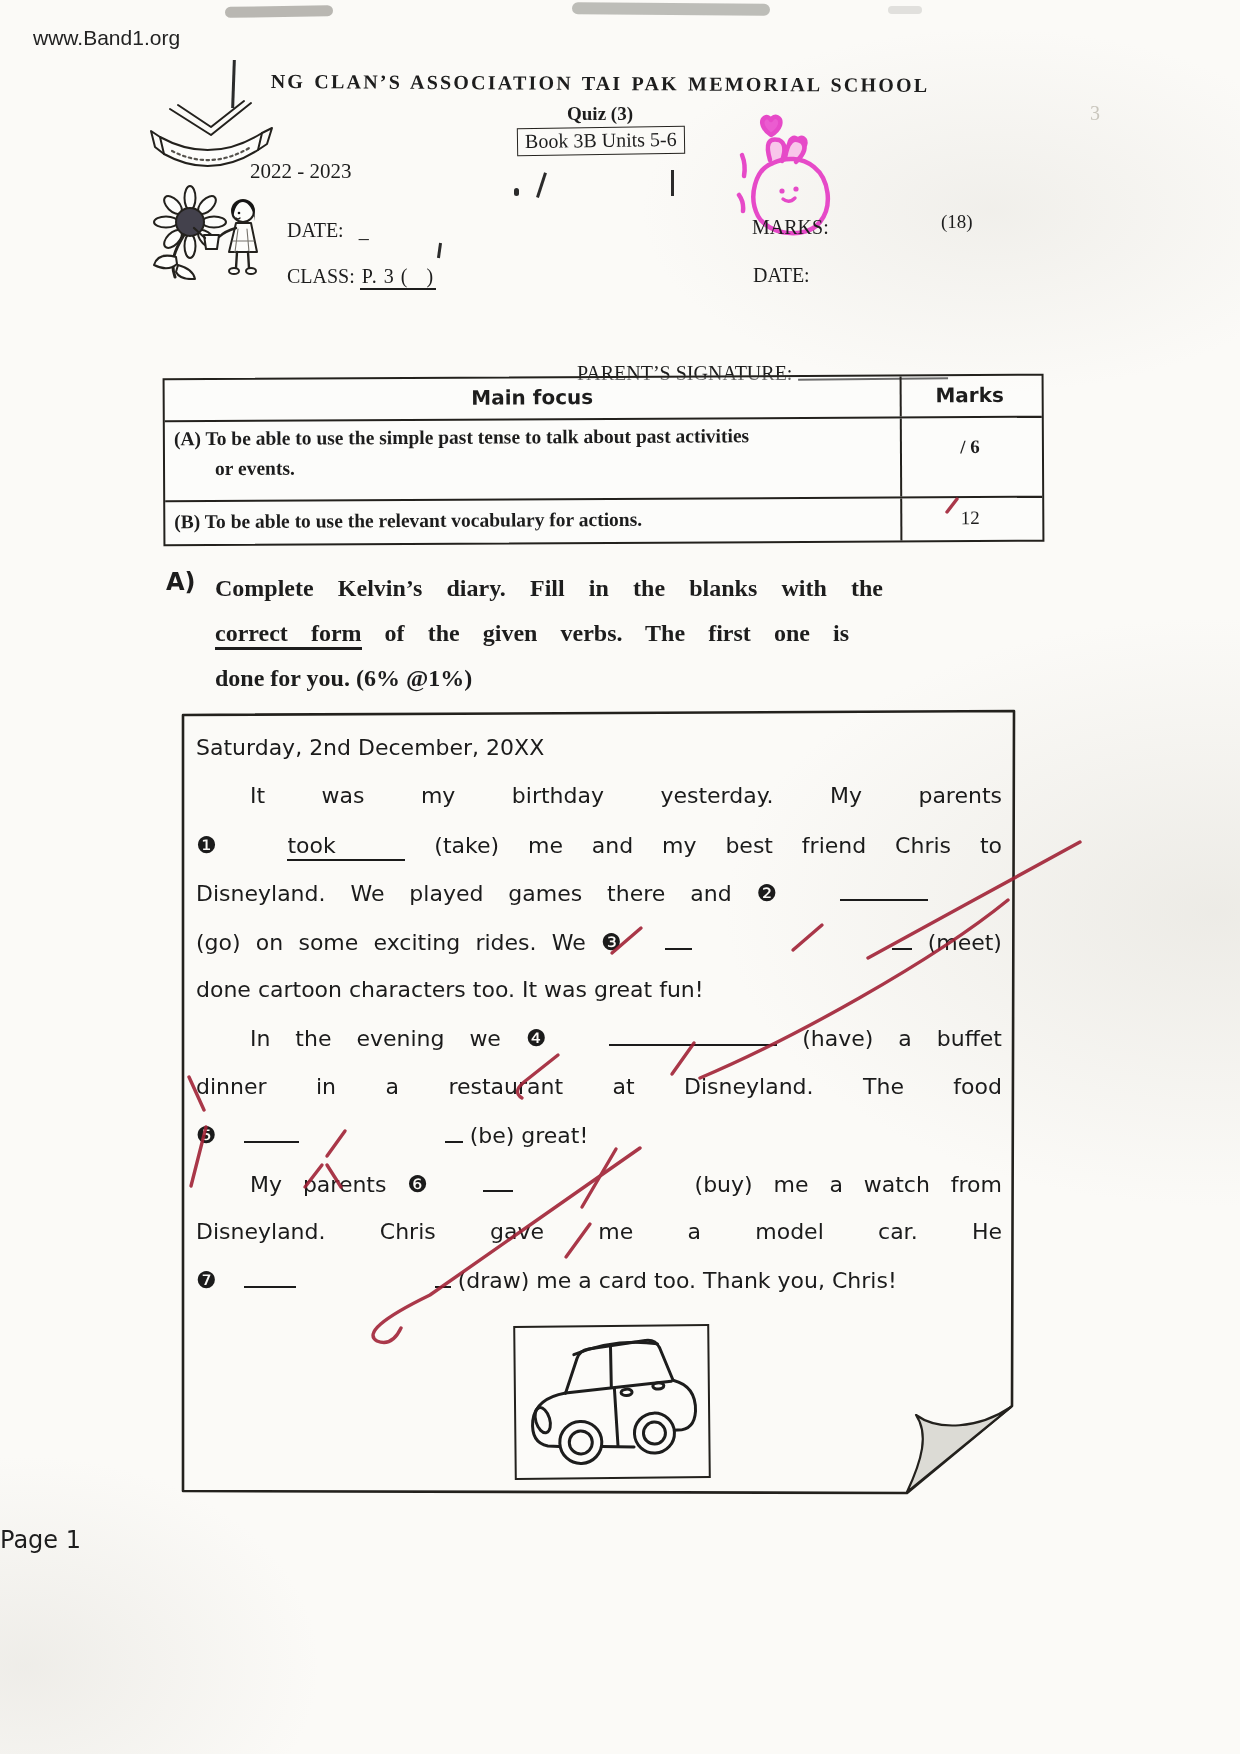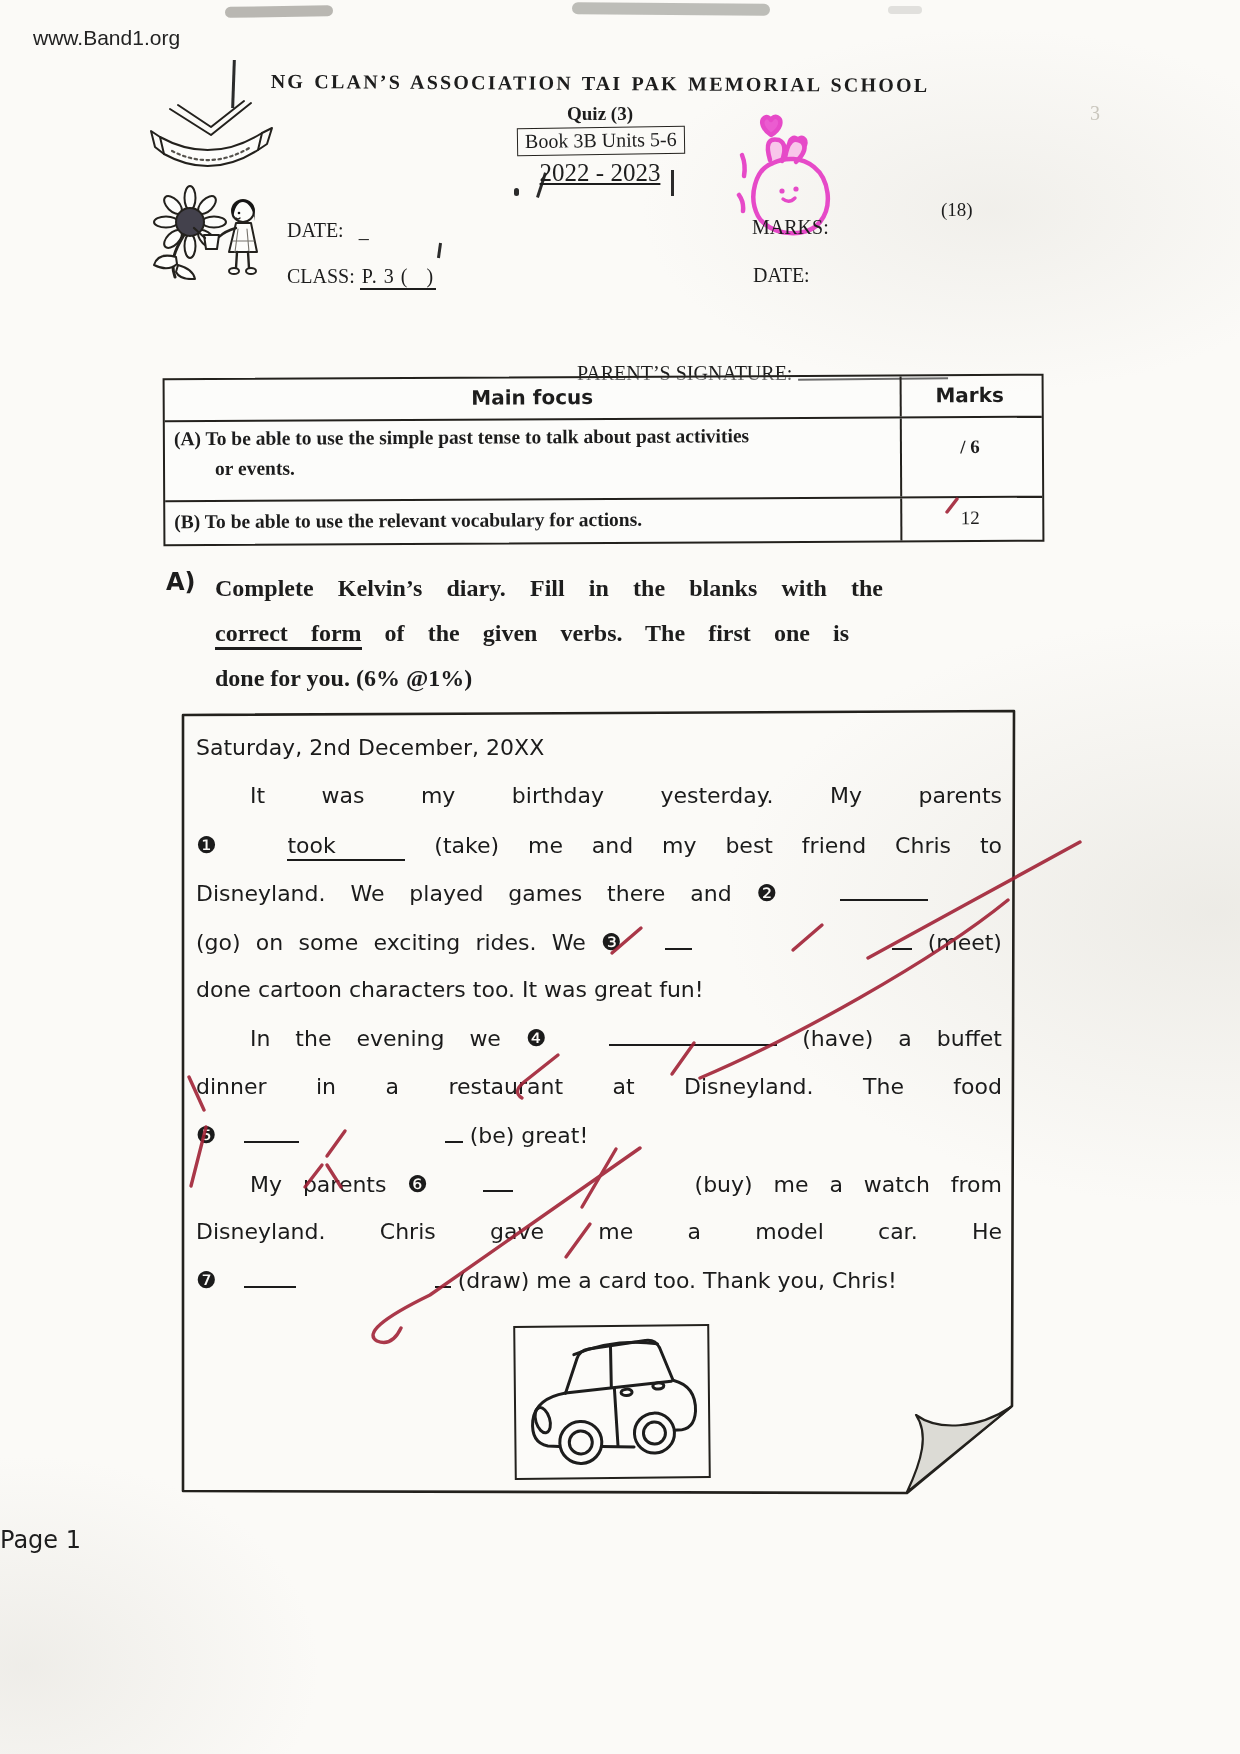--- a/index.html
+++ b/index.html
@@ -13,27 +13,27 @@
   .abs{position:absolute;}
   .serif{font-family:"Liberation Serif",serif;}
   .watermark{left:33px;top:26px;font:21px "Liberation Sans",sans-serif;color:#222;}
   .smudge{background:#95948e;border-radius:6px;}
   .ghost3{left:1090px;top:102px;font:20px "Liberation Serif",serif;color:#c9c6bd;}
   .school-name{left:250px;top:72px;width:700px;text-align:center;font-size:20px;font-weight:bold;
     letter-spacing:2.2px;word-spacing:2px;transform:rotate(.35deg);}
   .quiz-title{left:250px;top:103px;width:700px;text-align:center;font-size:19px;font-weight:bold;}
   .book-units{left:517px;top:127px;border:1.8px solid #25231f;padding:1px 7px 2px;font-size:20px;
     transform:rotate(-.8deg);}
-  .year{left:250px;top:159px;width:700px;text-align:center;font-size:25px;text-decoration:underline;}
+  .year{left:250px;top:159px;width:700px;font-size:21px;}
   .lbl{font-size:20px;}
   .name-row{left:287px;top:219px;}
   .class-row{left:287px;top:265px;}
   .class-val{border-bottom:2px solid #1d1d1d;padding:0 2px 1px;white-space:pre;letter-spacing:1px;}
   .marks-row{left:752px;top:216px;}
-  .marks-total{left:941px;top:199px;font-size:19px;}
+  .marks-total{left:941px;top:211px;font-size:19px;}
   .date-row{left:753px;top:264px;}
   .sig-row{left:577px;top:313px;font-size:20px;margin-top:47px;}
   .sig-line{display:inline-block;width:150px;border-bottom:2px solid #1d1d1d;height:18px;
     transform:rotate(-.6deg);margin-left:6px;}
   .penmark{background:#2b2b2b;position:absolute;}
   
   .ftable{left:163px;top:376px;width:877px;border:2.2px solid #23211d;transform:rotate(-.3deg);
     background:rgba(255,255,255,.35);}
   .frow{display:flex;}
   .fcell-l{width:737px;border-right:2px solid #23211d;box-sizing:border-box;}

